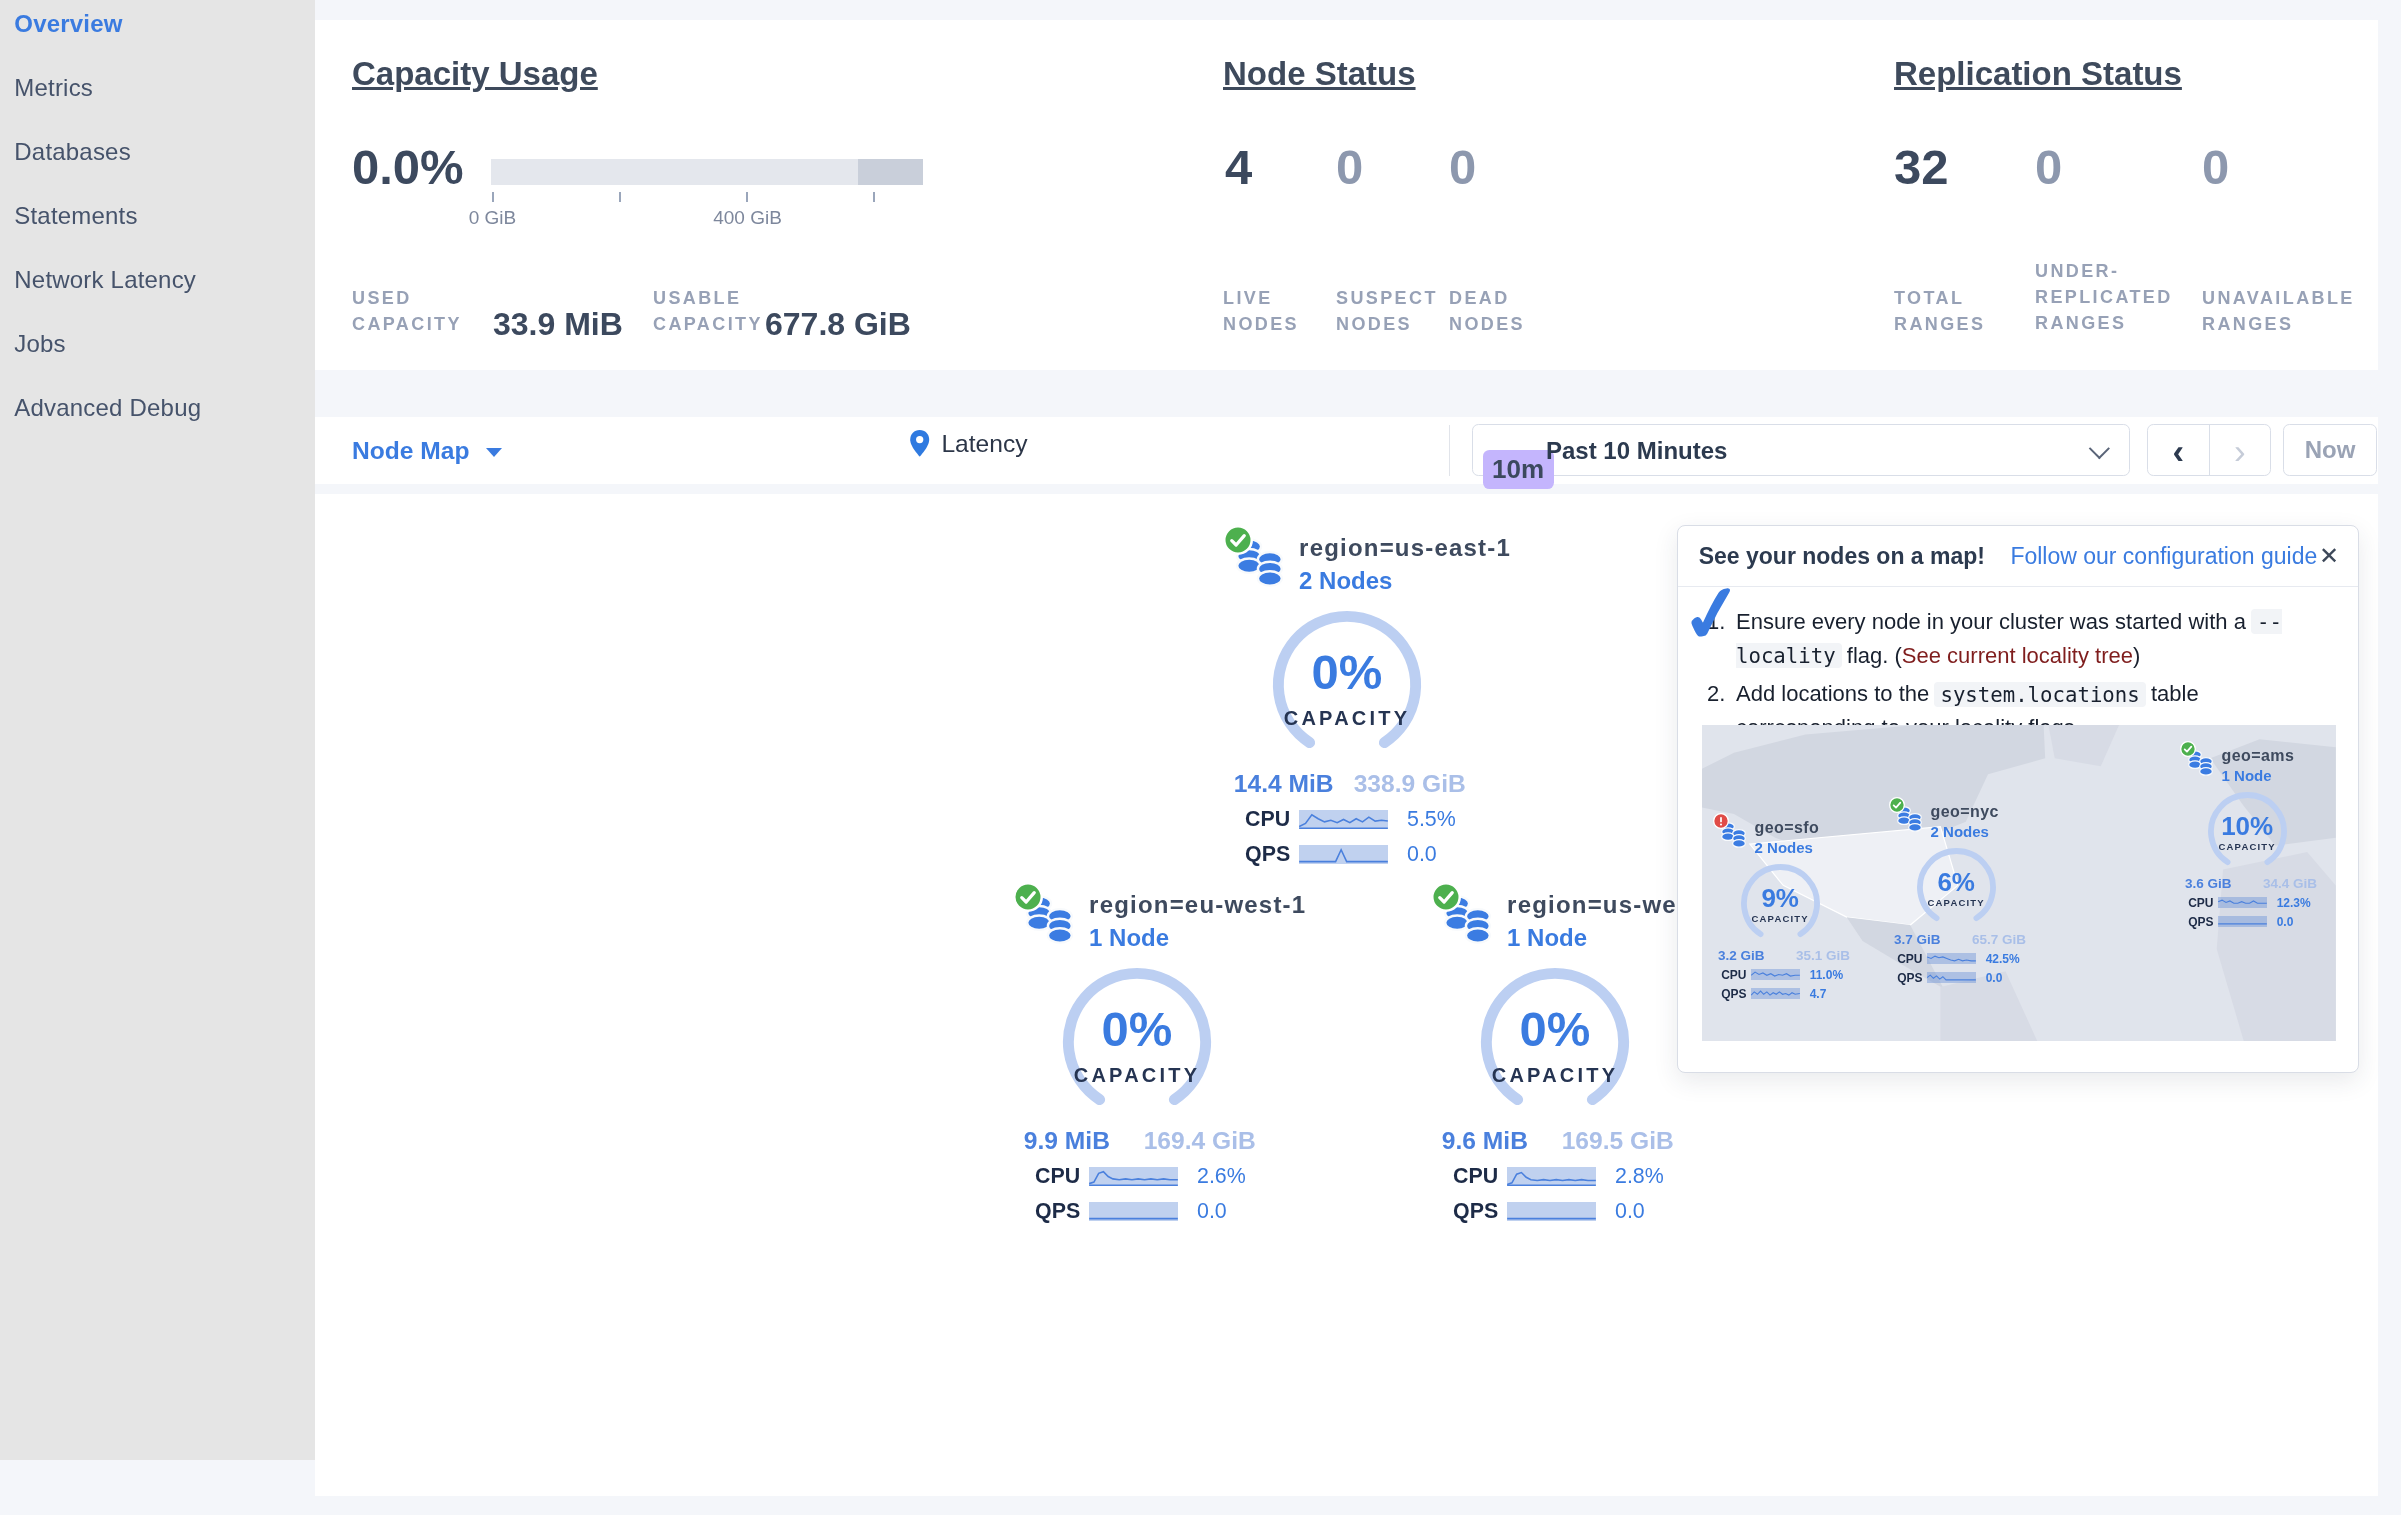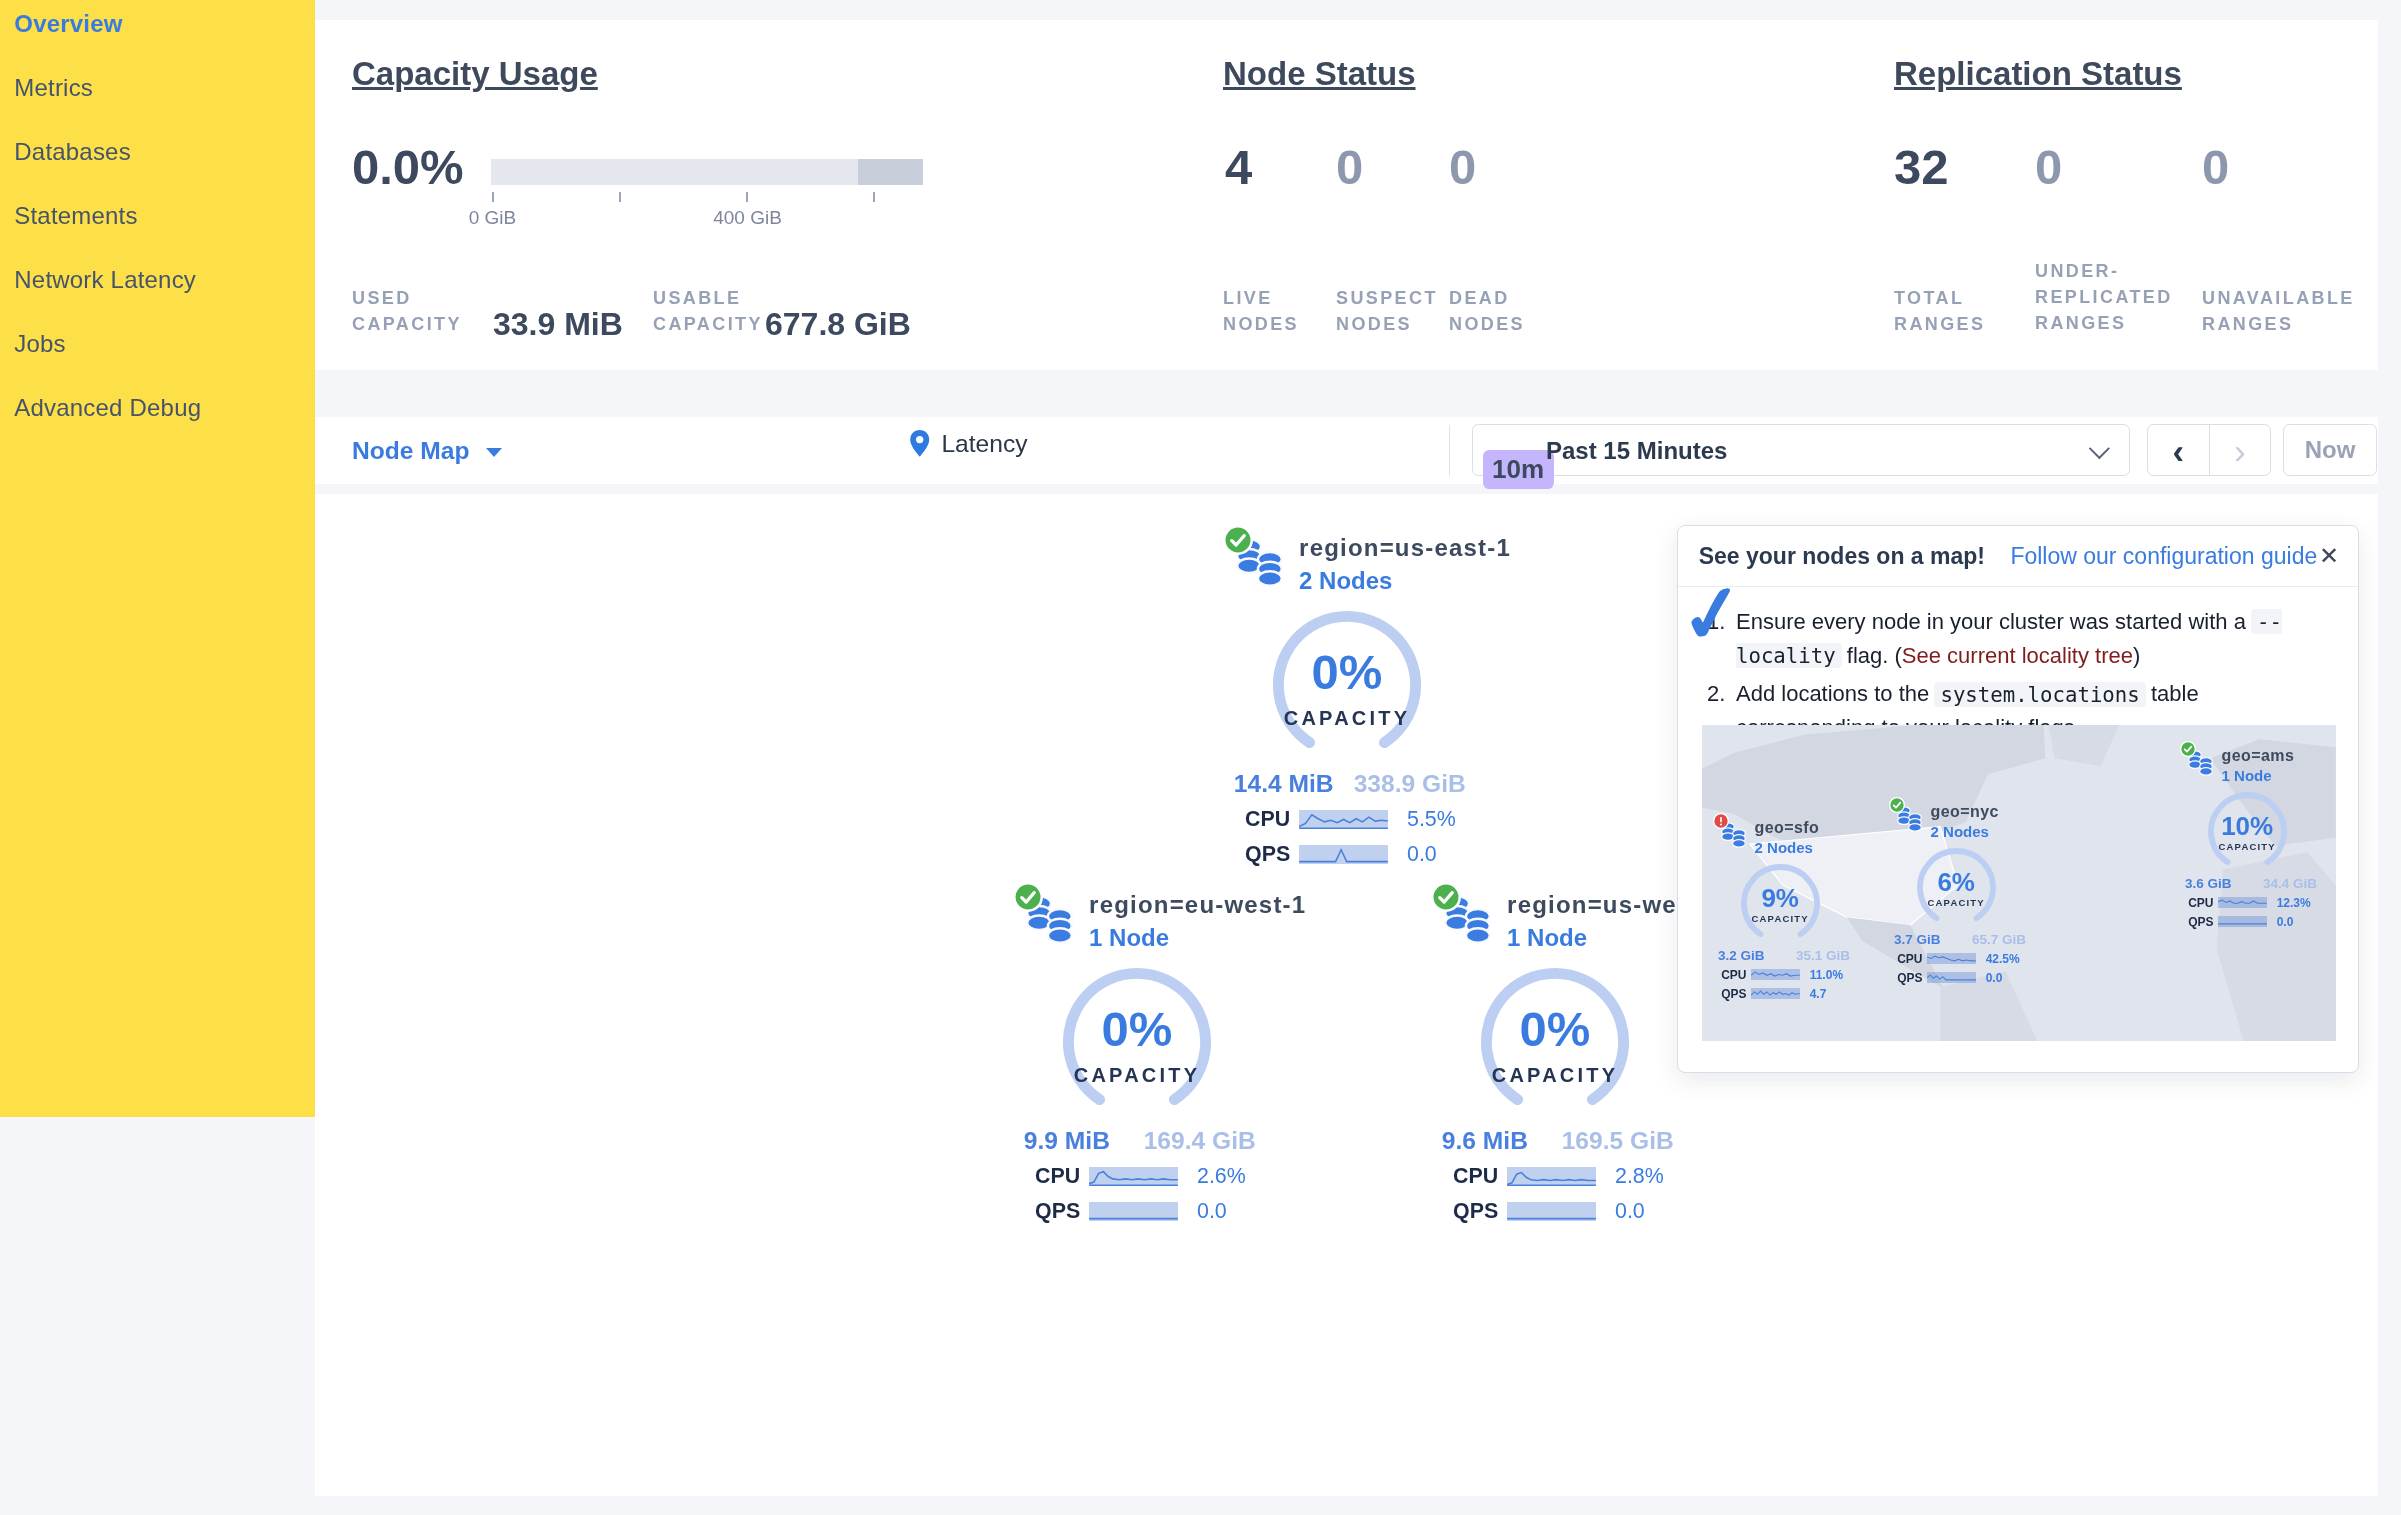--- a/index.html
+++ b/index.html
@@ -3,21 +3,21 @@
 <meta charset="utf-8">
 <style>
   html,body{margin:0;padding:0;}
   body{
     width:2401px;height:1516px;position:relative;overflow:hidden;
     background:#f4f6fa;
     font-family:"Liberation Sans", sans-serif;
     color:#3c495e;
   }
   
-  .sidebar{position:absolute;left:0;top:0;width:315px;height:1117px;background:#fde047;}
+  .sidebar{position:absolute;left:0;top:0;width:315px;height:1460px;background:#e5e5e5;}
   .nav{list-style:none;margin:0;padding:9.5px 0 0 14.3px;}
   .nav li{font-size:24px;line-height:27px;margin-bottom:37px;color:#46536b;cursor:pointer;letter-spacing:0.2px;}
   .nav li.active{color:#3a7be0;font-weight:700;}
   
   .card{position:absolute;background:#ffffff;}
   .card-summary{left:315px;top:20px;width:2063px;height:350px;}
   .card-toolbar{left:315px;top:417px;width:2063px;height:67px;}
   .card-map{left:315px;top:494px;width:2063px;height:1002px;}
   
   .sec-title{position:absolute;top:35px;font-size:33px;font-weight:700;color:#3e4a5c;text-decoration:underline;}
@@ -187,21 +187,21 @@
   <div class="crumb">
     <svg width="21.4" height="29" viewBox="0 0 27 36">
       <path d="M13.5 1 C6.6 1 1.5 6.3 1.5 13.2 c0 8.8 12 21.3 12 21.3 s12-12.5 12-21.3 C25.5 6.3 20.4 1 13.5 1 z" fill="#2f7ae0"></path>
       <circle cx="13.5" cy="13" r="4.6" fill="#ffffff"></circle>
     </svg>
     <span class="crumb-label">Latency</span>
   </div>
   <div class="tb-divider"></div>
   <div class="timebox">
     <span class="timebadge">10m</span>
-    <span class="timetext">Past 15 Minutes</span>
+    <span class="timetext">Past 10 Minutes</span>
     <span class="sel-chevron"></span>
   </div>
   <div class="arrowbox">
     <div class="cell prev">‹</div>
     <div class="cell next">›</div>
   </div>
   <div class="nowbtn">Now</div>
 </div>
 
 <div class="card card-map">

